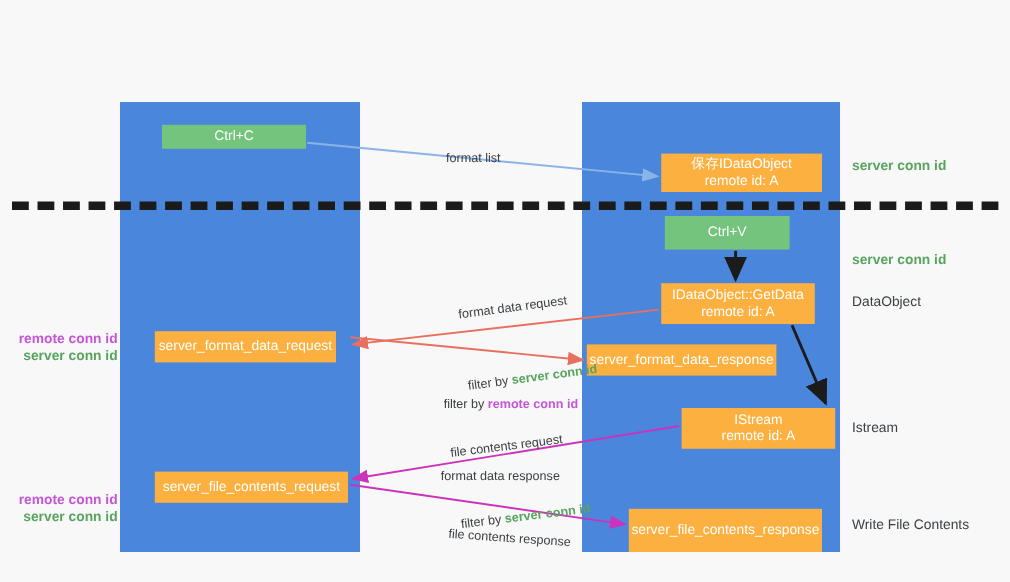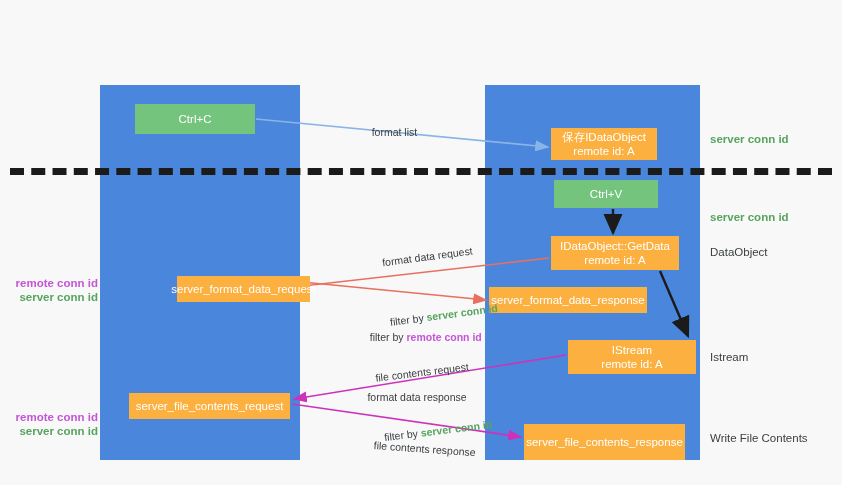--- a/index.html
+++ b/index.html
@@ -73,25 +73,25 @@
     flex-direction: column;
     align-items: center;
     justify-content: center;
     white-space: pre;
     padding: 2px 4px;
   }
   .node.green { background: #74c47d; }
   .node.orange { background: #fbb council; }
   .node.orange { background: #fbb040; }
 
-  #n-ctrlc  { left: 135px; top: 104px; width: 120px; height: 30px; }
-  #n-store  { left: 551px; top: 128px; width: 106px; height: 32px; }
+  #n-ctrlc  { left: 135px; top: 104px; width: 120px; height: 20px; }
+  #n-store  { left: 551px; top: 128px; width: 134px; height: 32px; }
   #n-ctrlv  { left: 554px; top: 180px; width: 104px; height: 28px; }
   #n-getdata{ left: 551px; top: 236px; width: 128px; height: 34px; }
-  #n-sfdreq { left: 129px; top: 276px; width: 133px; height: 26px; margin-left: 48px; }
+  #n-sfdreq { left: 129px; top: 276px; width: 151px; height: 26px; }
   #n-sfdres { left: 489px; top: 287px; width: 158px; height: 26px; }
   #n-istream{ left: 568px; top: 340px; width: 128px; height: 34px; }
   #n-sfcreq { left: 129px; top: 393px; width: 161px; height: 26px; }
   #n-sfcres { left: 524px; top: 424px; width: 161px; height: 36px; }
 
   
   .side-label {
     font-size: 11.5px;
     line-height: 14px;
     white-space: pre;

